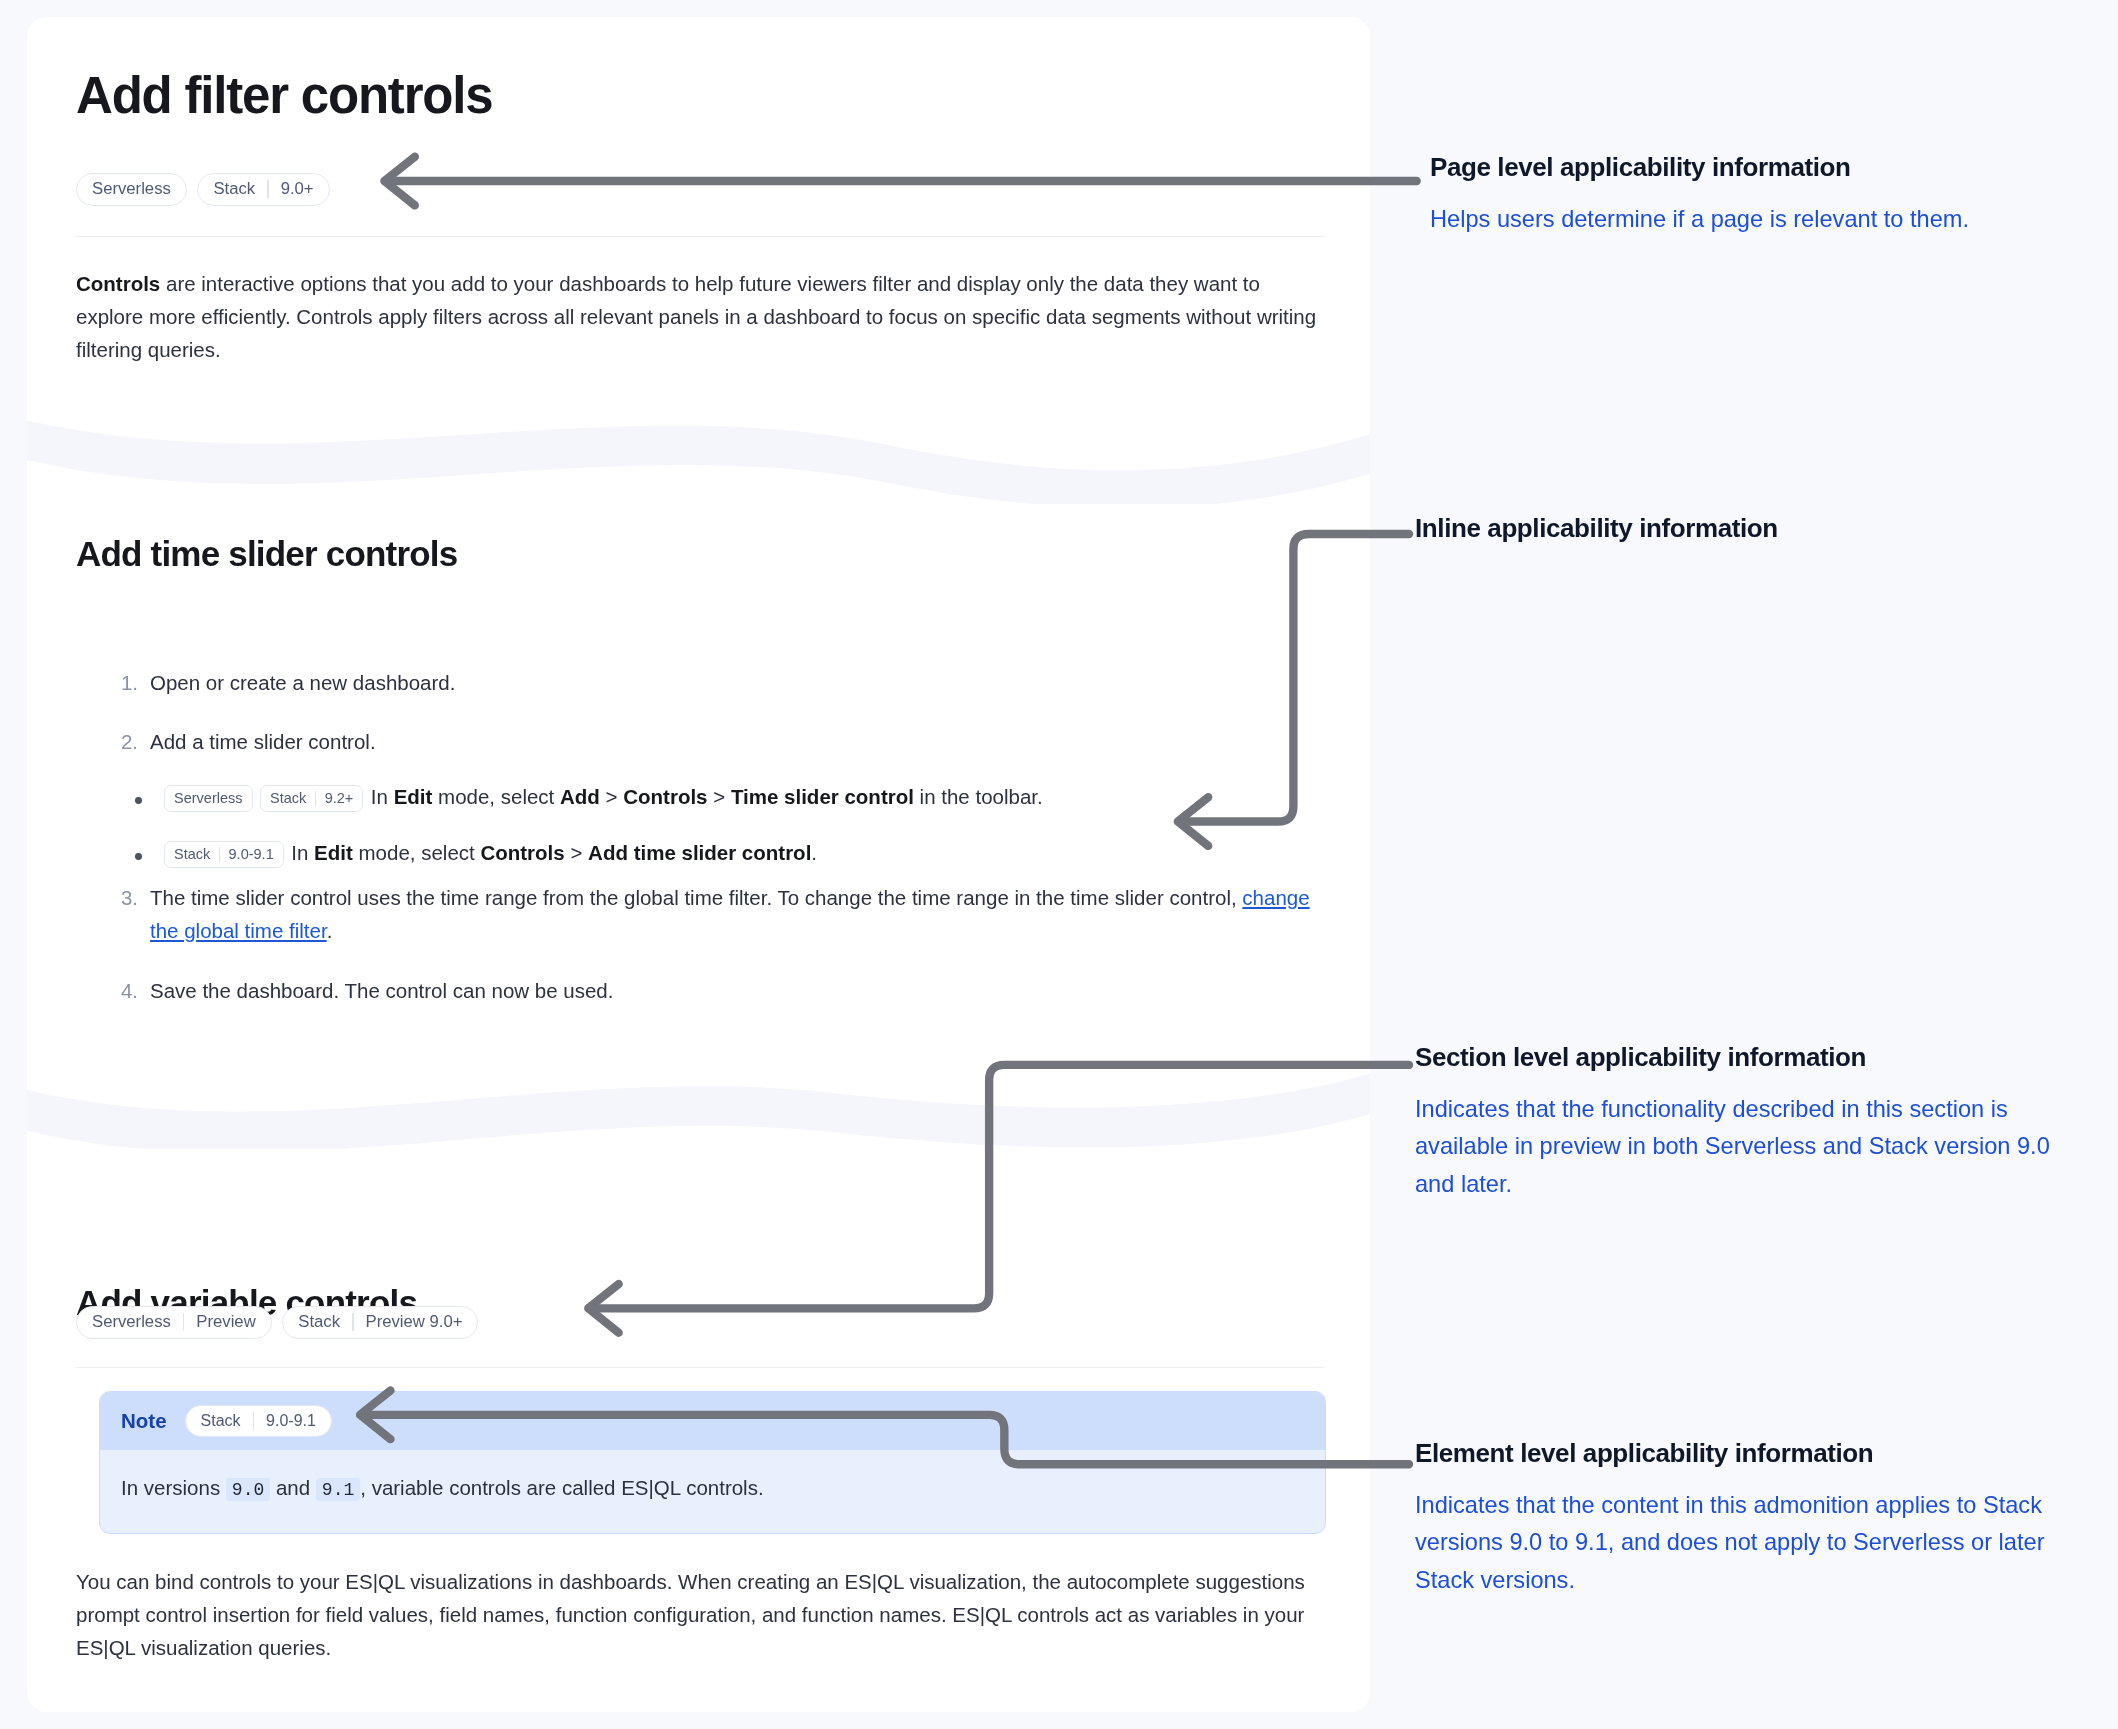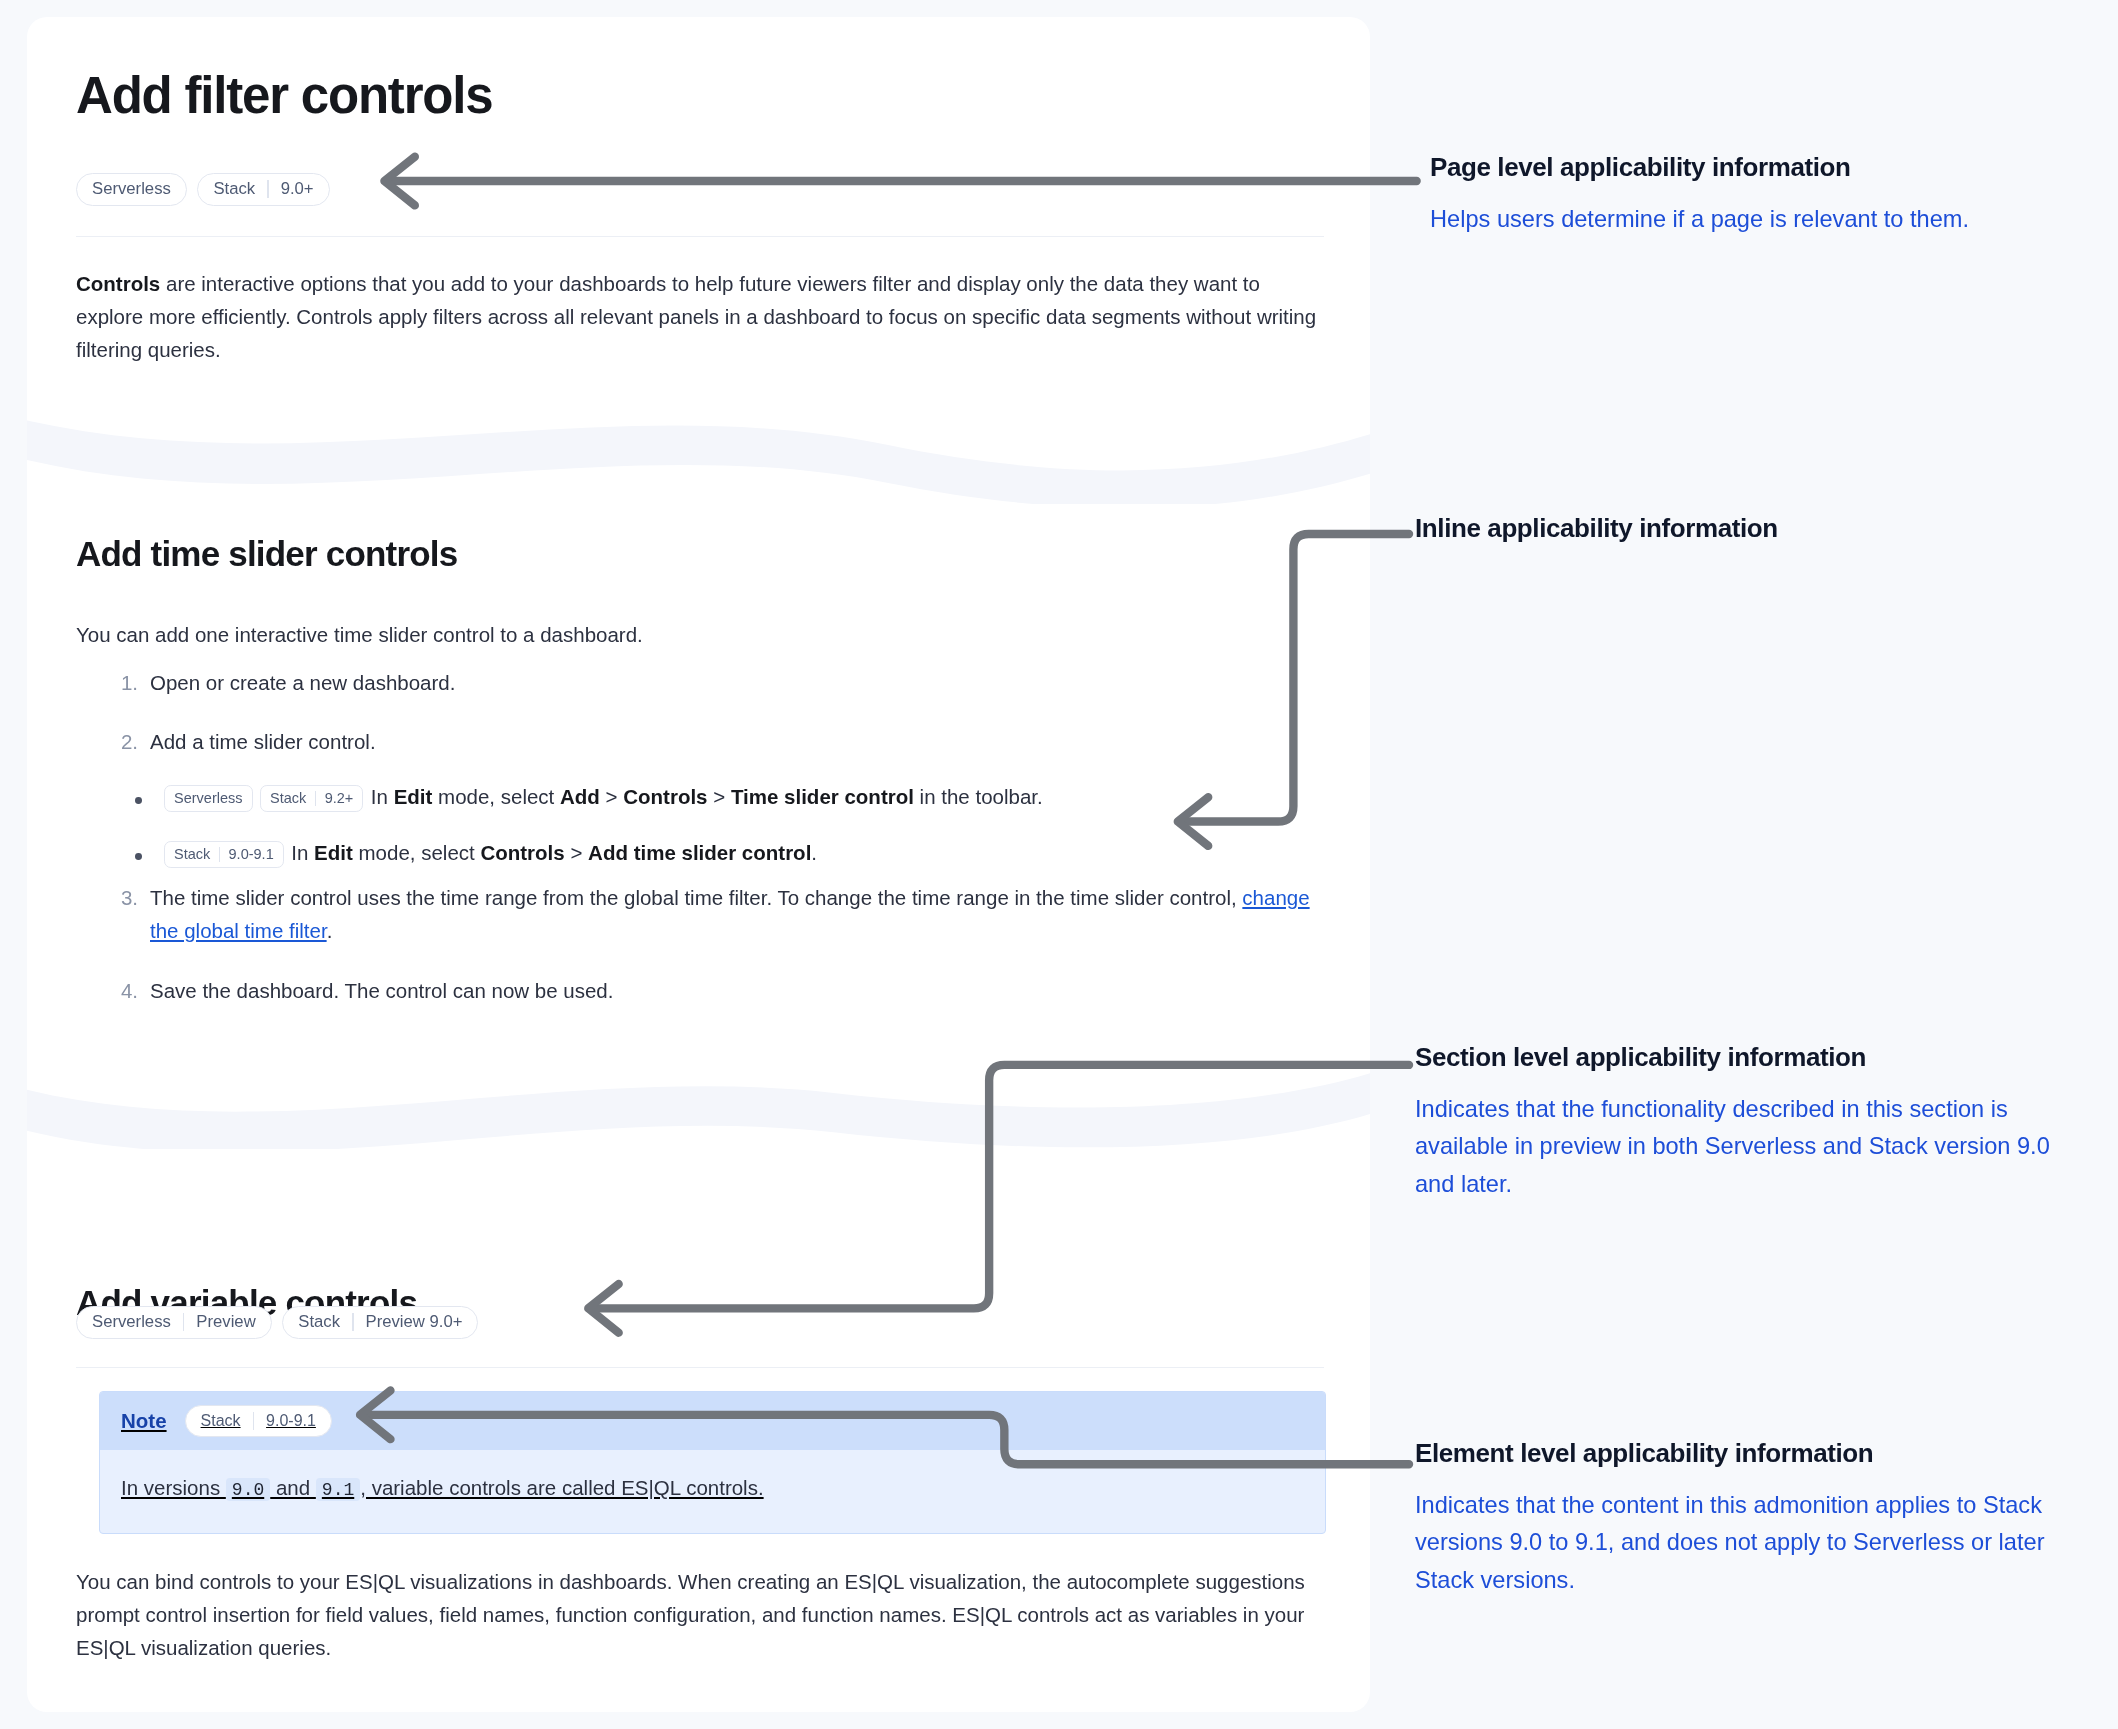--- a/index.html
+++ b/index.html
@@ -93,21 +93,21 @@
   .uli-dot{
     position:absolute;left:0;top:15px;width:6.8px;height:6.8px;border-radius:50%;
     background:#4b5263;
   }
   .uli-body{margin-left:29px;font-size:20.5px;line-height:1.45;color:#2c3140;}
   .uli-body b{font-weight:700;color:#16181d;}
 
   
   #note{
     position:absolute;left:72px;top:1374px;width:1225px;
-    border:1.5px solid #c9dcfb;border-radius:4px;overflow:hidden;background:#e8f0fe;text-decoration:underline;
+    border:1.5px solid #c9dcfb;border-radius:11px;overflow:hidden;background:#e8f0fe;
   }
   #note-head{
     background:#ccdefb;height:58px;display:flex;align-items:center;padding:0 21px;
   }
   #note-label{
     font-size:20.5px;font-weight:700;color:#1742a8;margin-right:18px;
   }
   #note-body{
     padding:23px 21px 29px 21px;font-size:20.5px;color:#2c3140;line-height:1.5;
   }
@@ -162,21 +162,20 @@
         <span>9.0+</span>
       </span>
     </div>
 
     <div class="hr" id="hr-1"></div>
 
     <div class="para" id="p-intro"><b>Controls</b><span> are interactive options that you add to your dashboards to help future viewers filter and display only the data they want to explore more efficiently. Controls apply filters across all relevant panels in a dashboard to focus on specific data segments without writing filtering queries.</span></div>
 
     <div class="h2" id="h2-time">Add time slider controls</div>
 
-    <div class="para" id="p-time-lead">You can add one interactive time slider control to a dashboard.</div>
 
     <div id="olist">
 
       <div class="oli">
         <span class="oli-num">1.</span>
         <div class="oli-body">Open or create a new dashboard.</div>
       </div>
 
       <div class="oli" style="margin-bottom:13.7px;">
         <span class="oli-num">2.</span>

